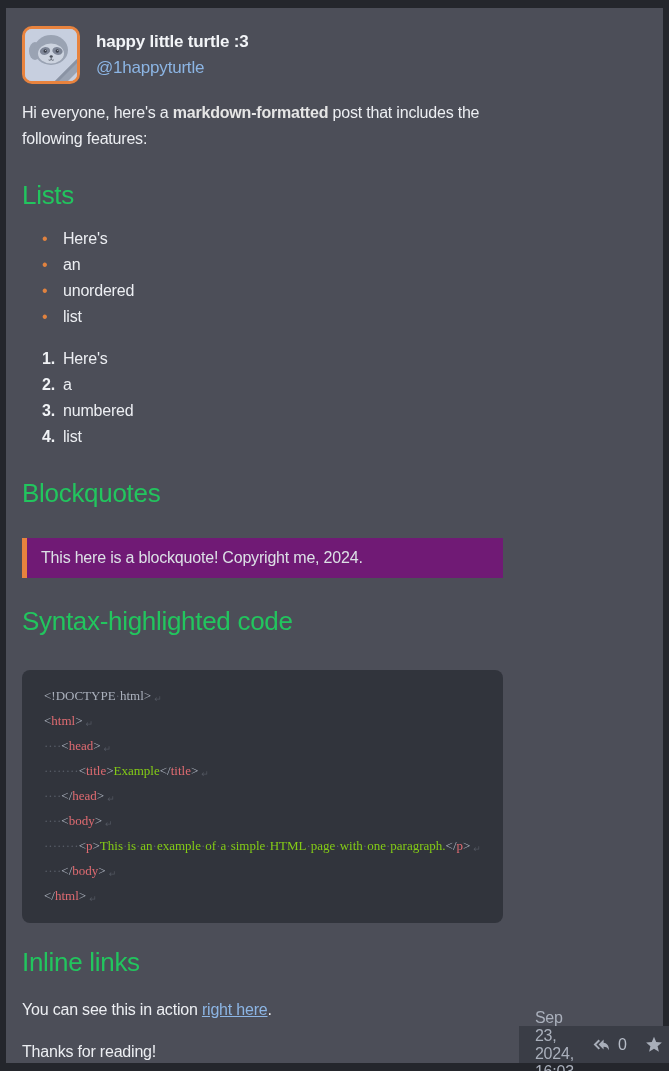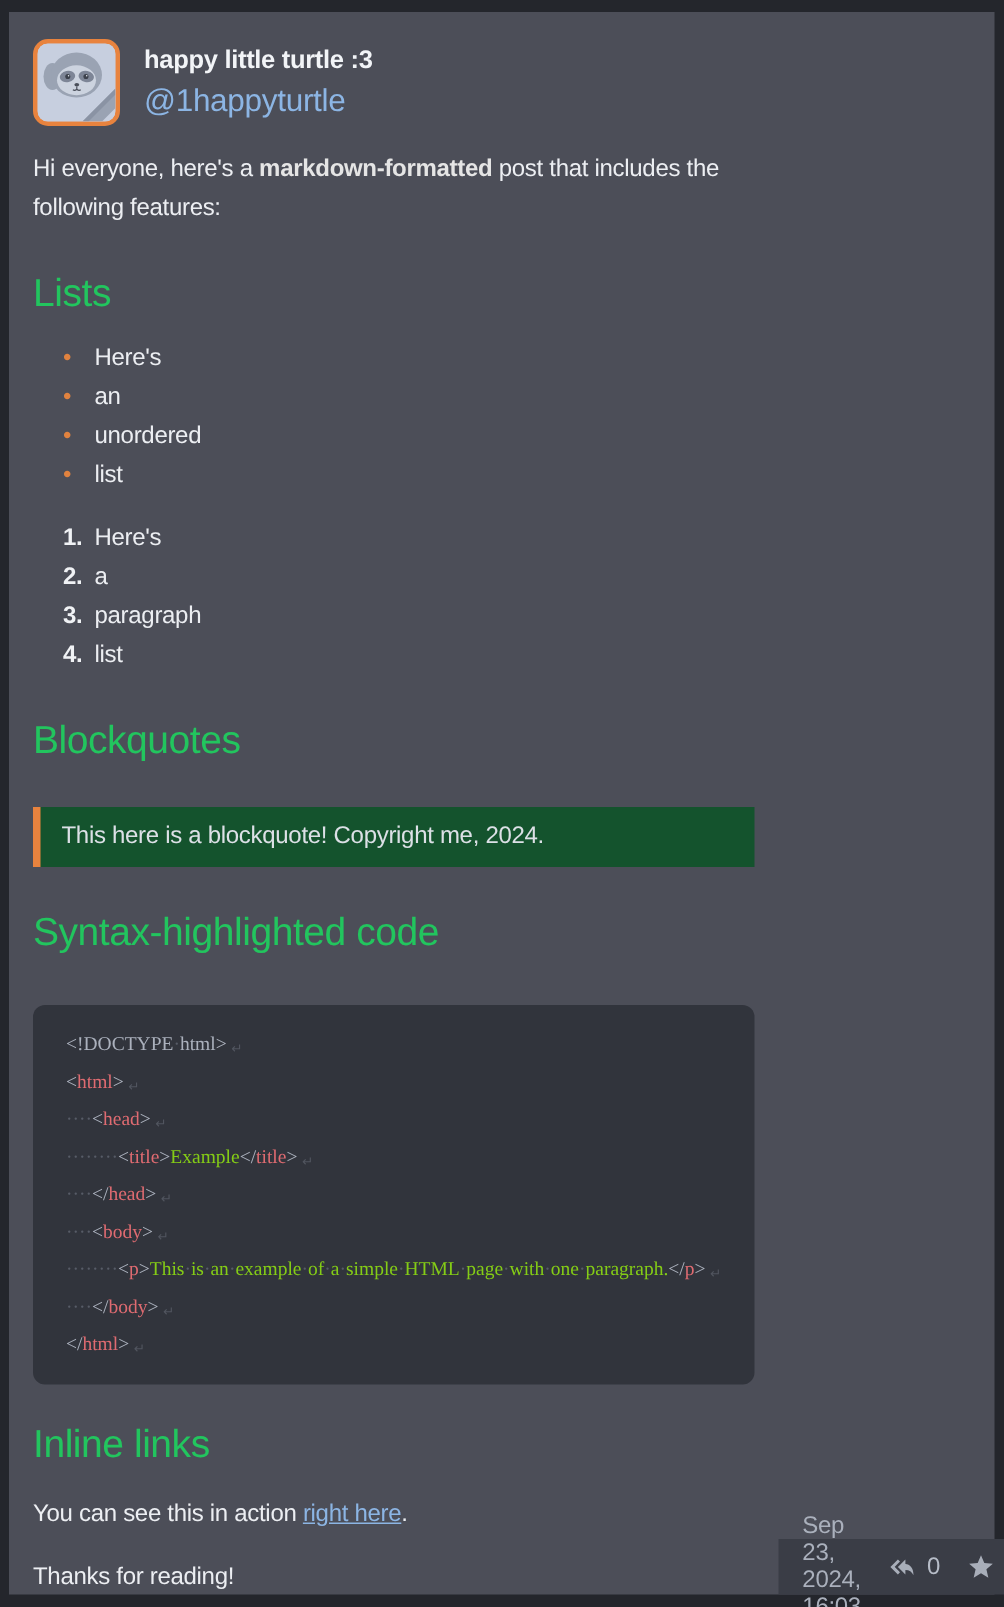--- a/index.html
+++ b/index.html
@@ -18,41 +18,41 @@
 
   
   .post-header{ display:flex; align-items:center; gap:16px; margin-top:18px; }
   .avatar{
     width:58px; height:58px; border:3px solid #e8833e; border-radius:10px;
     background:#c7cfdf; overflow:hidden; flex:0 0 auto; cursor:pointer;
   }
   .avatar svg{ display:block; }
   .author-names{ display:flex; flex-direction:column; gap:6px; }
   .display-name{ color:#f2f4f7; font-weight:bold; font-size:17px; letter-spacing:-0.2px; }
-  .handle{ color:#8cb5e4; font-size:21px; letter-spacing:-0.2px; cursor:pointer; }
+  .handle{ color:#8cb5e4; font-size:17px; letter-spacing:-0.2px; cursor:pointer; }
 
   
   p.body-text{ color:#eceef2; font-size:16px; line-height:26px; letter-spacing:-0.2px; margin-top:16px; }
   p.body-text b{ color:#e5e5e5; }
   h2{
     color:#22c55e; font-size:26px; letter-spacing:-0.3px;
     margin-top:28px; line-height:30px; font-weight:normal;
   }
 
   
   ul.u-list{ list-style:none; margin-top:16px; }
   ul.u-list li{ color:#eceef2; font-size:16px; line-height:26px; letter-spacing:-0.2px; padding-left:41px; position:relative; }
   ul.u-list li .bullet{ position:absolute; left:20px; top:0; color:#e0823f; }
   ol.o-list{ list-style:none; margin-top:16px; }
   ol.o-list li{ color:#eceef2; font-size:16px; line-height:26px; letter-spacing:-0.2px; padding-left:41px; position:relative; }
   ol.o-list li .num{ position:absolute; left:20px; top:0; font-weight:bold; color:#f0f2f5; }
 
   
   blockquote{
-    margin-top:30px; background:#14532d; border-left:5px solid #e8833e;
+    margin-top:30px; background:#701a75; border-left:5px solid #e8833e;
     padding:11px 14px; color:#dce0e6; font-size:16px; line-height:18px; letter-spacing:-0.2px;
   }
 
   
   .code-block{
     margin-top:34px; background:#31343c; border-radius:8px;
     padding:14px 22px; font-family:Liberation Serif, serif;
     font-size:13px; line-height:24px; white-space:pre;
   }
   .tk-g{ color:#abb1bd; }
@@ -114,21 +114,21 @@
     <ul class="u-list" id="u-list">
         <li><span class="bullet">•</span><span>Here's</span></li>
         <li><span class="bullet">•</span><span>an</span></li>
         <li><span class="bullet">•</span><span>unordered</span></li>
         <li><span class="bullet">•</span><span>list</span></li>
       </ul>
 
     <ol class="o-list" id="o-list">
         <li><span class="num">1.</span><span>Here's</span></li>
         <li><span class="num">2.</span><span>a</span></li>
-        <li><span class="num">3.</span><span>paragraph</span></li>
+        <li><span class="num">3.</span><span>numbered</span></li>
         <li><span class="num">4.</span><span>list</span></li>
       </ol>
 
     <h2>Blockquotes</h2>
 
     <blockquote>This here is a blockquote! Copyright me, 2024.</blockquote>
 
     <h2>Syntax-highlighted code</h2>
 
     <div class="code-block" id="code-block"><div class="code-line"><span class="tk-g">&lt;!DOCTYPE</span><span class="tk-d">·</span><span class="tk-g">html&gt;</span><span class="ret">↵</span></div><div class="code-line"><span class="tk-g">&lt;</span><span class="tk-r">html</span><span class="tk-g">&gt;</span><span class="ret">↵</span></div><div class="code-line"><span class="tk-d">····</span><span class="tk-g">&lt;</span><span class="tk-r">head</span><span class="tk-g">&gt;</span><span class="ret">↵</span></div><div class="code-line"><span class="tk-d">········</span><span class="tk-g">&lt;</span><span class="tk-r">title</span><span class="tk-g">&gt;</span><span class="tk-w">Example</span><span class="tk-g">&lt;/</span><span class="tk-r">title</span><span class="tk-g">&gt;</span><span class="ret">↵</span></div><div class="code-line"><span class="tk-d">····</span><span class="tk-g">&lt;/</span><span class="tk-r">head</span><span class="tk-g">&gt;</span><span class="ret">↵</span></div><div class="code-line"><span class="tk-d">····</span><span class="tk-g">&lt;</span><span class="tk-r">body</span><span class="tk-g">&gt;</span><span class="ret">↵</span></div><div class="code-line"><span class="tk-d">········</span><span class="tk-g">&lt;</span><span class="tk-r">p</span><span class="tk-g">&gt;</span><span class="tk-w">This</span><span class="tk-d">·</span><span class="tk-w">is</span><span class="tk-d">·</span><span class="tk-w">an</span><span class="tk-d">·</span><span class="tk-w">example</span><span class="tk-d">·</span><span class="tk-w">of</span><span class="tk-d">·</span><span class="tk-w">a</span><span class="tk-d">·</span><span class="tk-w">simple</span><span class="tk-d">·</span><span class="tk-w">HTML</span><span class="tk-d">·</span><span class="tk-w">page</span><span class="tk-d">·</span><span class="tk-w">with</span><span class="tk-d">·</span><span class="tk-w">one</span><span class="tk-d">·</span><span class="tk-w">paragraph.</span><span class="tk-g">&lt;/</span><span class="tk-r">p</span><span class="tk-g">&gt;</span><span class="ret">↵</span></div><div class="code-line"><span class="tk-d">····</span><span class="tk-g">&lt;/</span><span class="tk-r">body</span><span class="tk-g">&gt;</span><span class="ret">↵</span></div><div class="code-line"><span class="tk-g">&lt;/</span><span class="tk-r">html</span><span class="tk-g">&gt;</span><span class="ret">↵</span></div></div>

